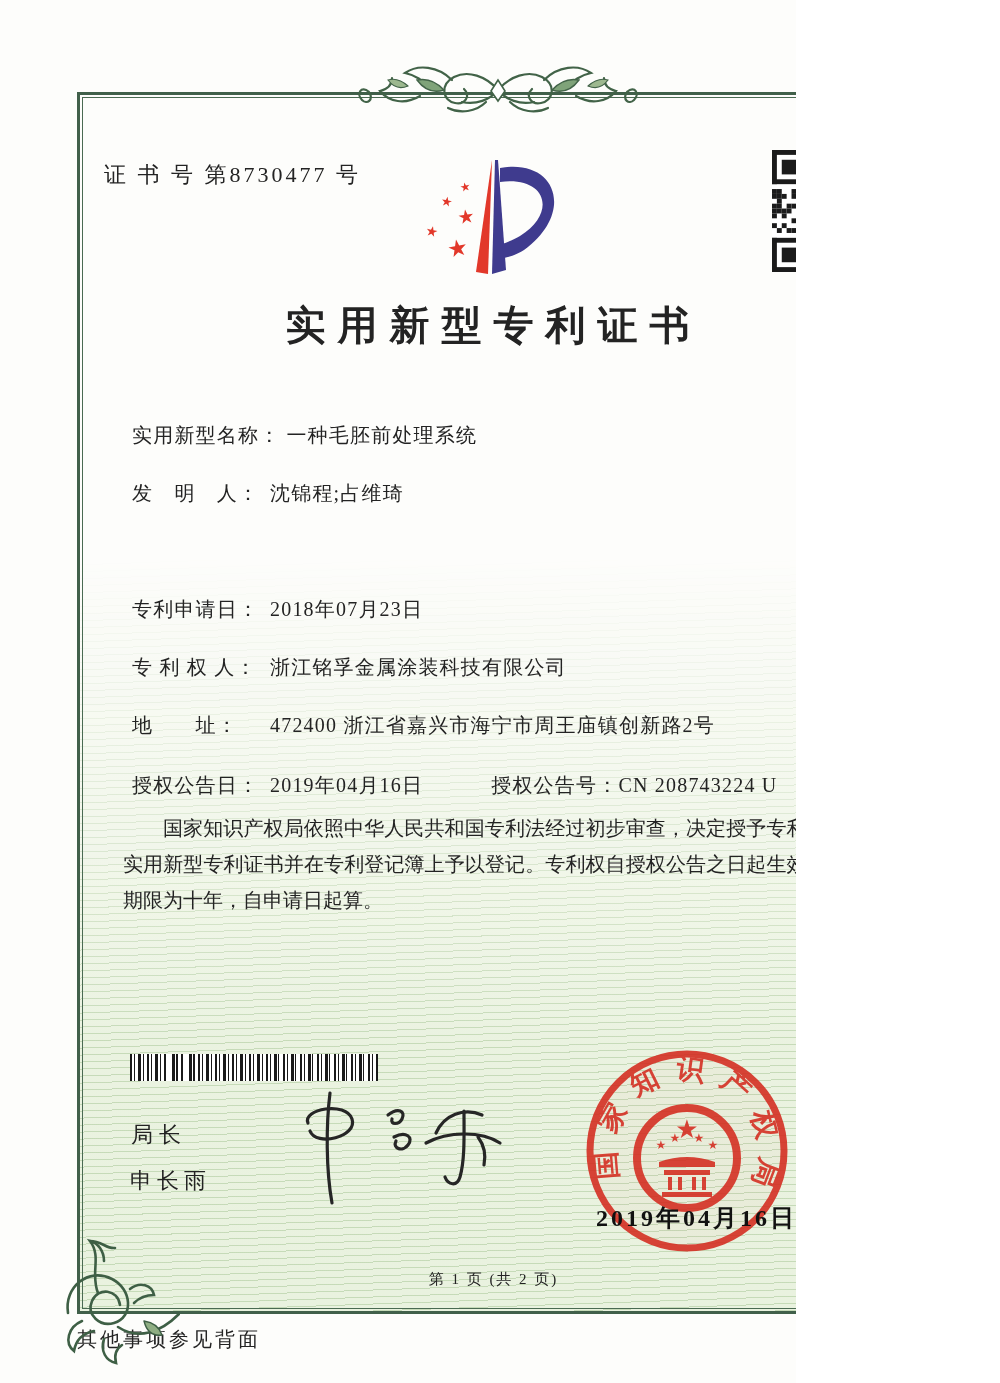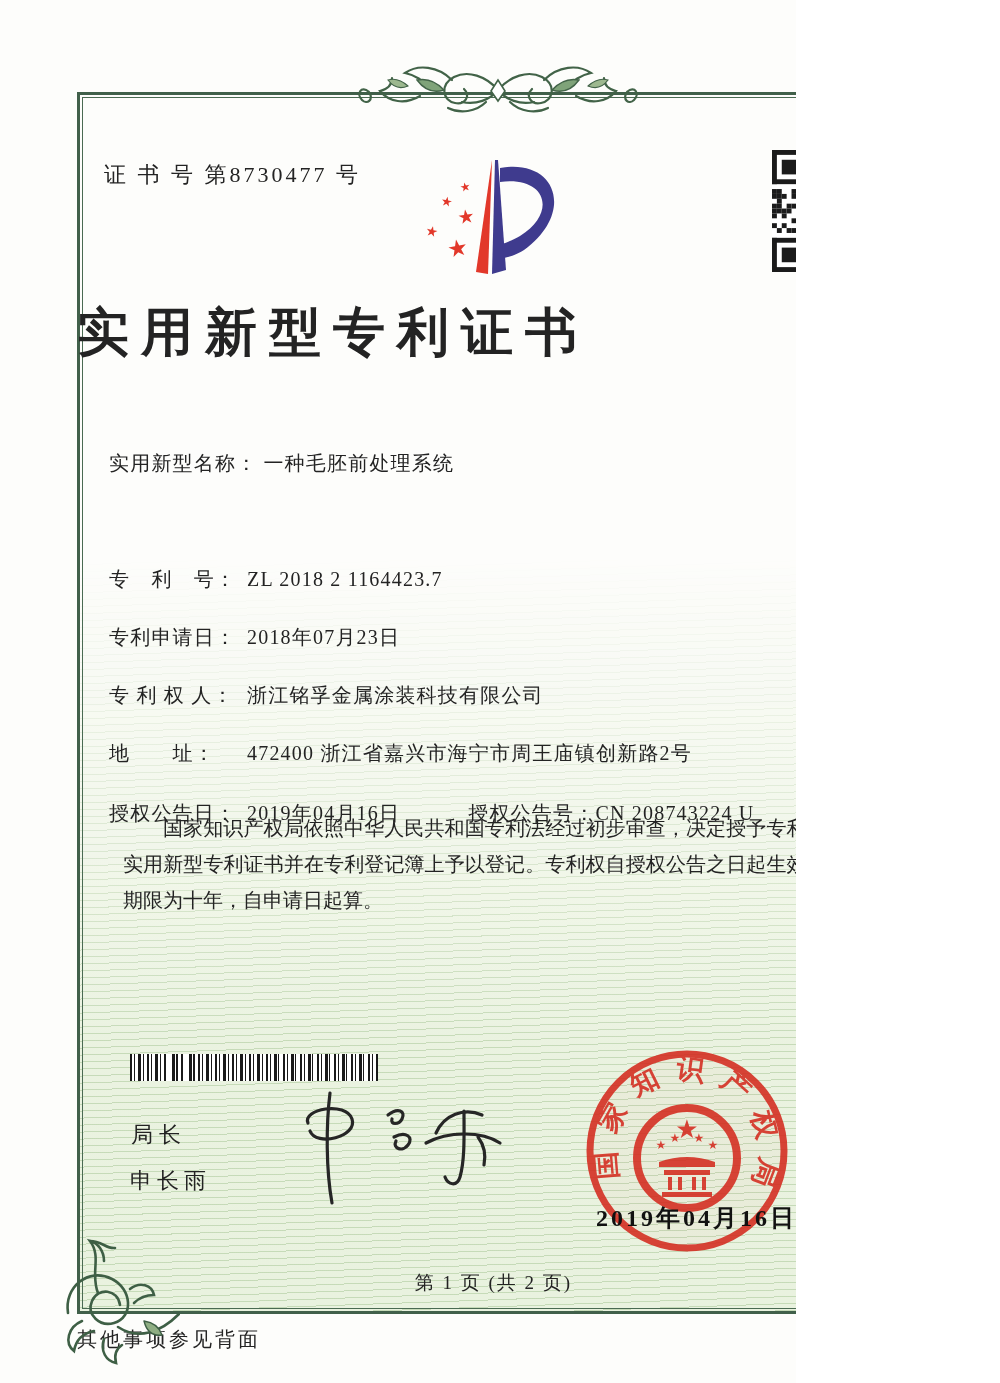--- a/index.html
+++ b/index.html
@@ -16,38 +16,38 @@
       repeating-linear-gradient(178deg, rgba(140,180,120,.38) 0 1px, rgba(255,255,255,0) 1px 7px),
       linear-gradient(#eef4e4,#e9f2df);
     -webkit-mask-image:linear-gradient(180deg, rgba(0,0,0,0) 0 38%, rgba(0,0,0,.55) 58%, #000 78%);
     mask-image:linear-gradient(180deg, rgba(0,0,0,0) 0 38%, rgba(0,0,0,.55) 58%, #000 78%);
     pointer-events:none;}
 
   .abs{position:absolute;}
   .nowrap{white-space:nowrap;}
 
   .cert-no{left:104px;top:160px;font-size:22px;letter-spacing:3px;}
-  .title{left:77px;top:298px;width:833px;font-size:52px;font-weight:600;letter-spacing:12px;}
-
-  .field-row{left:109px;font-size:20px;letter-spacing:1.2px;white-space:nowrap;margin-top:28px;}
+  .title{left:77px;top:298px;width:833px;text-align:center;font-size:40px;font-weight:600;letter-spacing:12px;}
+
+  .field-row{left:132px;font-size:20px;letter-spacing:1.2px;white-space:nowrap;}
   .field-label{display:inline-block;min-width:132px;}
   .field-value{margin-left:6px;}
   .grant-pub{margin-left:68px;}
 
   .paras{left:123px;top:810px;width:764px;font-size:20px;line-height:36px;text-align:justify;}
   .paras p{margin:0;text-indent:2em;}
 
   .barcode{left:130px;top:1054px;width:248px;height:27px;
     background:repeating-linear-gradient(90deg,#191919 0 2px,#fff 2px 3.5px,#191919 3.5px 4.5px,#fff 4.5px 8px,#191919 8px 11px,#fff 11px 12.5px,#191919 12.5px 13.5px,#fff 13.5px 17px);}
 
   .officer-title{left:131px;top:1120px;font-size:22px;letter-spacing:6px;font-family:Liberation Serif, serif;}
   .officer-name{left:130px;top:1166px;font-size:22px;letter-spacing:5px;font-family:"Liberation Sans","DejaVu Sans",sans-serif;text-align:right;}
 
   .seal-date{left:596px;top:1202px;font-size:24px;letter-spacing:3px;font-weight:600;color:#111;z-index:6;}
-  .page-indicator{left:77px;top:1270px;width:833px;text-align:center;font-size:19px;letter-spacing:2px;}
+  .page-indicator{left:77px;top:1270px;width:833px;text-align:center;font-size:15px;letter-spacing:2px;}
   .back-note{left:77px;top:1326px;width:760px;text-align:left;font-size:20px;letter-spacing:3px;}
 
   svg{display:block;}
 </style>
 </head>
 <body>
 
 <div class="page">
 
   <div class="texture"></div>
@@ -324,22 +324,22 @@
       <rect x="81.6" y="115.19999999999999" width="4.8" height="4.8" fill="#1b1b1b"></rect>
       <rect x="91.2" y="115.19999999999999" width="4.8" height="4.8" fill="#1b1b1b"></rect>
       <rect x="110.39999999999999" y="115.19999999999999" width="4.8" height="4.8" fill="#1b1b1b"></rect>
     </svg>
 
   <div class="abs title nowrap">实用新型专利证书</div>
 
   <div class="abs field-row" style="top:422px">
     <span class="field-label">实用新型名称：</span><span class="field-value">一种毛胚前处理系统</span>
   </div>
-  <div class="abs field-row" style="top:538px">
-    <span class="field-label">专　利　号：</span><span class="field-value">ZL 2018 2 1164423.7</span>
+  <div class="abs field-row" style="top:480px">
+    <span class="field-label">发　明　人：</span><span class="field-value">沈锦程;占维琦</span>
   </div>
   <div class="abs field-row" style="top:596px">
     <span class="field-label">专利申请日：</span><span class="field-value">2018年07月23日</span>
   </div>
   <div class="abs field-row" style="top:654px">
     <span class="field-label">专 利 权 人：</span><span class="field-value">浙江铭孚金属涂装科技有限公司</span>
   </div>
   <div class="abs field-row" style="top:712px">
     <span class="field-label">地　　址：</span><span class="field-value">472400 浙江省嘉兴市海宁市周王庙镇创新路2号</span>
   </div>

